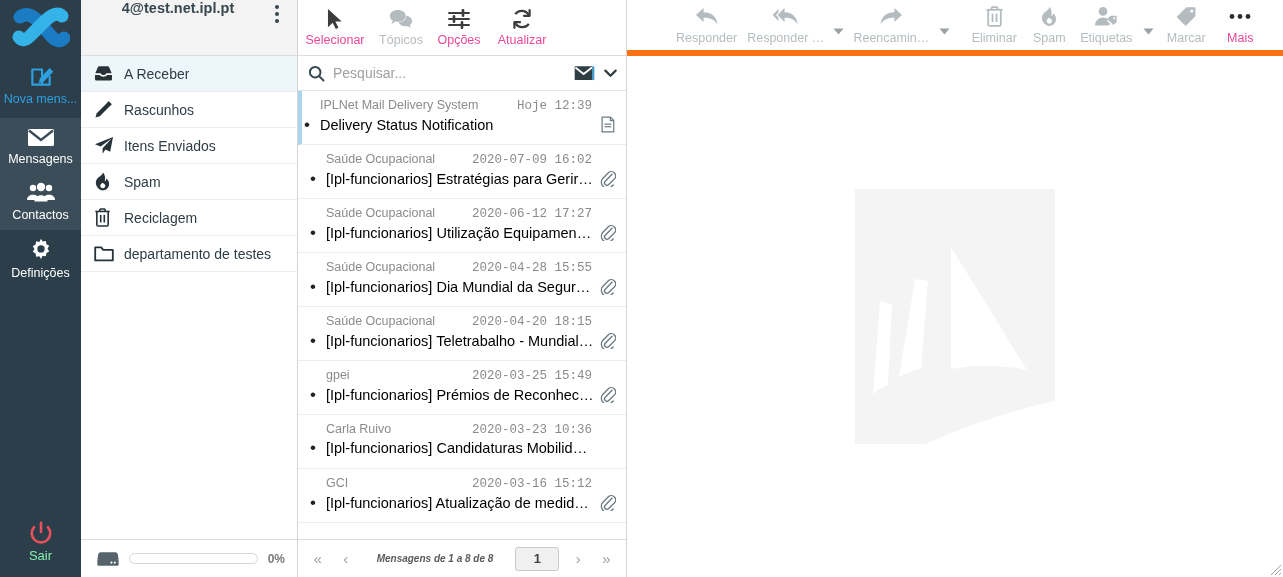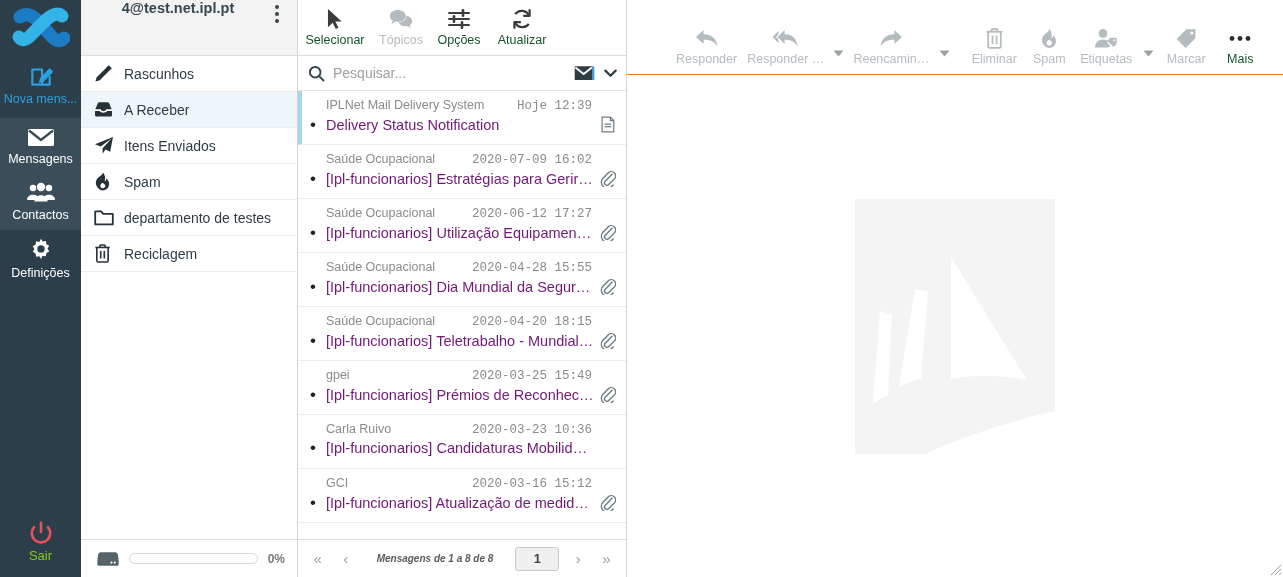--- a/index.html
+++ b/index.html
@@ -42,21 +42,21 @@
     white-space: nowrap;
     overflow: hidden;
     max-width: 78px;
     text-align: center;
   }
   .rail-item.compose { color: #2e9fe0; padding-bottom: 12px; }
   .rail-item.compose .rail-label { color: #2e9fe0; }
   .rail-group { background: #3b4d58; }
   .rail-spacer { flex: 1 1 auto; }
   .rail-item.logout { color: #e8505b; padding-bottom: 14px; }
-  .rail-item.logout .rail-label { color: #84cc16; font-size: 13px; }
+  .rail-item.logout .rail-label { color: #86efac; font-size: 13px; }
   .rail-icon { display:block; line-height: 0; }
 
   
   .folders {
     width: 217px; flex: 0 0 217px;
     border-right: 1px solid #d4d4d4;
     display: flex; flex-direction: column;
     background: #ffffff;
   }
   .acct-header {
@@ -125,21 +125,21 @@
     border-bottom: 1px solid #dcdcdc;
     display: flex; align-items: center;
     padding: 0 6px 0 0;
     background: #fff;
   }
   .tb-btn {
     display: flex; flex-direction: column;
     align-items: center; justify-content: center;
     min-width: 56px; height: 56px;
     cursor: pointer;
-    color: #14532d;
+    color: #ec4899;
     padding: 0 5px;
   }
   .tb-btn .tb-label { font-size: 12.5px; margin-top: 3px; white-space: nowrap; }
   .tb-btn.disabled { color: #b5bcbf; cursor: default; }
   .tb-icon { line-height: 0; height: 22px; display:flex; align-items:center; }
 
   .search-row {
     height: 35px;
     border-bottom: 1px solid #e4e4e4;
     display: flex; align-items: center;
@@ -158,39 +158,39 @@
 
   .messages { flex: 1 1 auto; overflow: hidden; }
   .msg {
     height: 54px;
     border-bottom: 1px solid #ededed;
     padding: 5px 10px 5px 12px;
     cursor: pointer;
     position: relative;
     background: #fff;
   }
-  .msg.selected { border-left: 4px solid #a9d6ec; padding-left: 8px; }
+  .msg.selected { border-left: 4px solid #a9d6ec; padding-left: 2px; }
   .msg-top {
     display: flex; align-items: baseline;
     font-size: 12.5px; color: #8b8b8b;
     padding: 2px 0 0 16px;
   }
   .msg-from { flex: 1 1 auto; white-space: nowrap; overflow: hidden; }
   .msg-date { flex: 0 0 auto; padding-right: 24px; font-family: Liberation Mono, monospace; }
   .msg-bot {
     display: flex; align-items: center;
     margin-top: 3px;
   }
   .msg-dot {
     width: 16px; flex: 0 0 16px;
     font-size: 17px; color: #222; line-height: 14px;
   }
   .msg-subject {
     flex: 1 1 auto;
-    font-size: 14.5px; color: #701a75;
+    font-size: 14.5px; color: #000000;
     white-space: nowrap; overflow: hidden; text-overflow: ellipsis;
   }
   .msg-attach { flex: 0 0 22px; text-align: right; line-height: 0; }
 
   .pager {
     height: 38px;
     border-top: 1px solid #dcdcdc;
     display: flex; align-items: center; justify-content: center;
     gap: 2px; background: #fff;
   }
@@ -211,25 +211,24 @@
 
   
   .reading {
     flex: 1 1 auto;
     display: flex; flex-direction: column;
     background: #fff;
     position: relative;
   }
   .read-toolbar {
     height: 56px;
-    border-bottom: 1px solid #f97316;
+    border-bottom: 6px solid #f97316;
     display: flex; align-items: center;
     padding-left: 44px;
     background: #fff;
-    margin-top: 19px;
   }
   .caret-btn {
     width: 18px; height: 56px;
     display: flex; align-items: flex-end; justify-content: center;
     padding-bottom: 18px;
     cursor: pointer;
   }
   .read-body {
     flex: 1 1 auto;
     display: flex; align-items: center; justify-content: center;
@@ -320,74 +319,74 @@
     <div class="acct-header">
       <div class="acct-name">4@test.net.ipl.pt</div>
       <div class="kebab">
           <i></i>
           <i></i>
           <i></i>
         </div>
     </div>
 
     <div class="folder-list">
+      <div class="folder active">
+        <span class="f-icon">
+          <svg width="19" height="17" viewBox="0 0 20 18" fill="#263238">
+            <path d="M1 9.5 L4 2.5 Q4.4 1.3 5.6 1.3 H14.4 Q15.6 1.3 16 2.5 L19 9.5 V15 Q19 16.4 17.6 16.4 H2.4 Q1 16.4 1 15 Z"></path>
+            <path d="M1 9.6 H6.4 Q7.1 11.6 10 11.6 Q12.9 11.6 13.6 9.6 H19" fill="none" stroke="#ffffff" stroke-width="1.9"></path>
+          </svg>
+        </span>
+        <span class="f-label">A Receber</span>
+      </div>
       <div class="folder">
         <span class="f-icon">
           <svg width="19" height="19" viewBox="0 0 20 20" fill="#263238">
             <path d="M1.5 18.5 L2.9 13.9 L14.7 2.1 L17.9 5.3 L6.1 17.1 Z"></path>
             <path d="M15.6 1.2 L18.8 4.4 L17.3 5.9 L14.1 2.7 Z"></path>
           </svg>
         </span>
         <span class="f-label">Rascunhos</span>
       </div>
-      <div class="folder active">
-        <span class="f-icon">
-          <svg width="19" height="17" viewBox="0 0 20 18" fill="#263238">
-            <path d="M1 9.5 L4 2.5 Q4.4 1.3 5.6 1.3 H14.4 Q15.6 1.3 16 2.5 L19 9.5 V15 Q19 16.4 17.6 16.4 H2.4 Q1 16.4 1 15 Z"></path>
-            <path d="M1 9.6 H6.4 Q7.1 11.6 10 11.6 Q12.9 11.6 13.6 9.6 H19" fill="none" stroke="#ffffff" stroke-width="1.9"></path>
-          </svg>
-        </span>
-        <span class="f-label">A Receber</span>
-      </div>
       <div class="folder">
         <span class="f-icon">
           <svg width="20" height="19" viewBox="0 0 20 19" fill="#263238">
             <path d="M19 1 L1 8.2 L6.6 10.6 L17.6 2.6 L8.6 12.2 L8.6 17.8 L11.4 13.6 L16.2 15.8 Z"></path>
           </svg>
         </span>
         <span class="f-label">Itens Enviados</span>
       </div>
       <div class="folder">
         <span class="f-icon">
           <svg width="17" height="19" viewBox="0 0 18 20" fill="#263238">
             <path d="M9.6 0.4 C8.8 3.4 6.2 4 4 6.4 C1.7 8.9 1.5 12 2.6 14.6 C3.8 17.5 6.4 19.4 9.2 19.4 C12.6 19.4 15.6 16.9 16 13.2 C16.3 10.2 14.6 8 13 6.6 C13.2 8.2 12.6 9.6 11.4 9.8 C12.1 7 11.9 3 9.6 0.4 Z"></path>
             <path d="M9 11.2 C7.5 12.2 6.6 13.2 6.6 14.4 C6.6 16 7.9 17.1 9.3 17.1 C10.8 17.1 12 16 12 14.5 C12 13.2 10.8 12 9 11.2 Z" fill="#ffffff"></path>
           </svg>
         </span>
         <span class="f-label">Spam</span>
-      </div>
-      <div class="folder">
-        <span class="f-icon">
-          <svg width="20" height="17" viewBox="0 0 20 17" fill="none" stroke="#263238" stroke-width="1.8" stroke-linejoin="round">
-            <path d="M1.2 15.4 V2.4 H7.2 L9.2 4.9 H18.8 V15.4 Z"></path>
-          </svg>
-        </span>
-        <span class="f-label">departamento de testes</span>
       </div>
       <div class="folder">
         <span class="f-icon">
           <svg width="17" height="19" viewBox="0 0 18 20" fill="none" stroke="#263238" stroke-width="1.7">
             <path d="M1.4 3.6 H16.6"></path>
             <path d="M6.2 3.4 V1.8 Q6.2 1 7 1 H11 Q11.8 1 11.8 1.8 V3.4"></path>
             <path d="M3 3.8 V17.6 Q3 19 4.4 19 H13.6 Q15 19 15 17.6 V3.8"></path>
             <line x1="7.1" y1="7.2" x2="7.1" y2="15.3"></line>
             <line x1="10.9" y1="7.2" x2="10.9" y2="15.3"></line>
           </svg>
         </span>
         <span class="f-label">Reciclagem</span>
+      </div>
+      <div class="folder">
+        <span class="f-icon">
+          <svg width="20" height="17" viewBox="0 0 20 17" fill="none" stroke="#263238" stroke-width="1.8" stroke-linejoin="round">
+            <path d="M1.2 15.4 V2.4 H7.2 L9.2 4.9 H18.8 V15.4 Z"></path>
+          </svg>
+        </span>
+        <span class="f-label">departamento de testes</span>
       </div>
     </div>
 
     <div class="quota-bar">
       <span style="line-height:0">
         <svg width="22" height="16" viewBox="0 0 24 17" fill="#55636b">
           <path d="M4 1.2 H20 Q22 1.2 22.6 3 L23.6 8.4 H0.4 L1.4 3 Q2 1.2 4 1.2 Z"></path>
           <rect x="0.4" y="8.6" width="23.2" height="7.2" rx="1.4"></rect>
           <circle cx="15.8" cy="12.4" r="1.15" fill="#ffffff"></circle>
           <circle cx="19.4" cy="12.4" r="1.15" fill="#ffffff"></circle>

